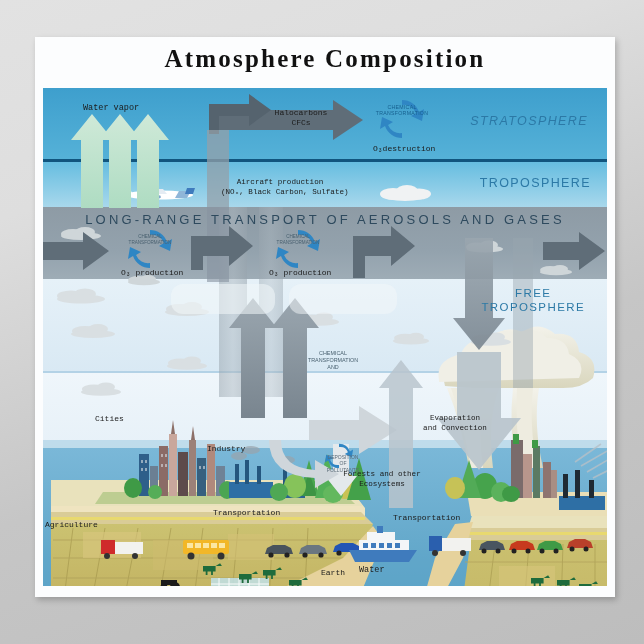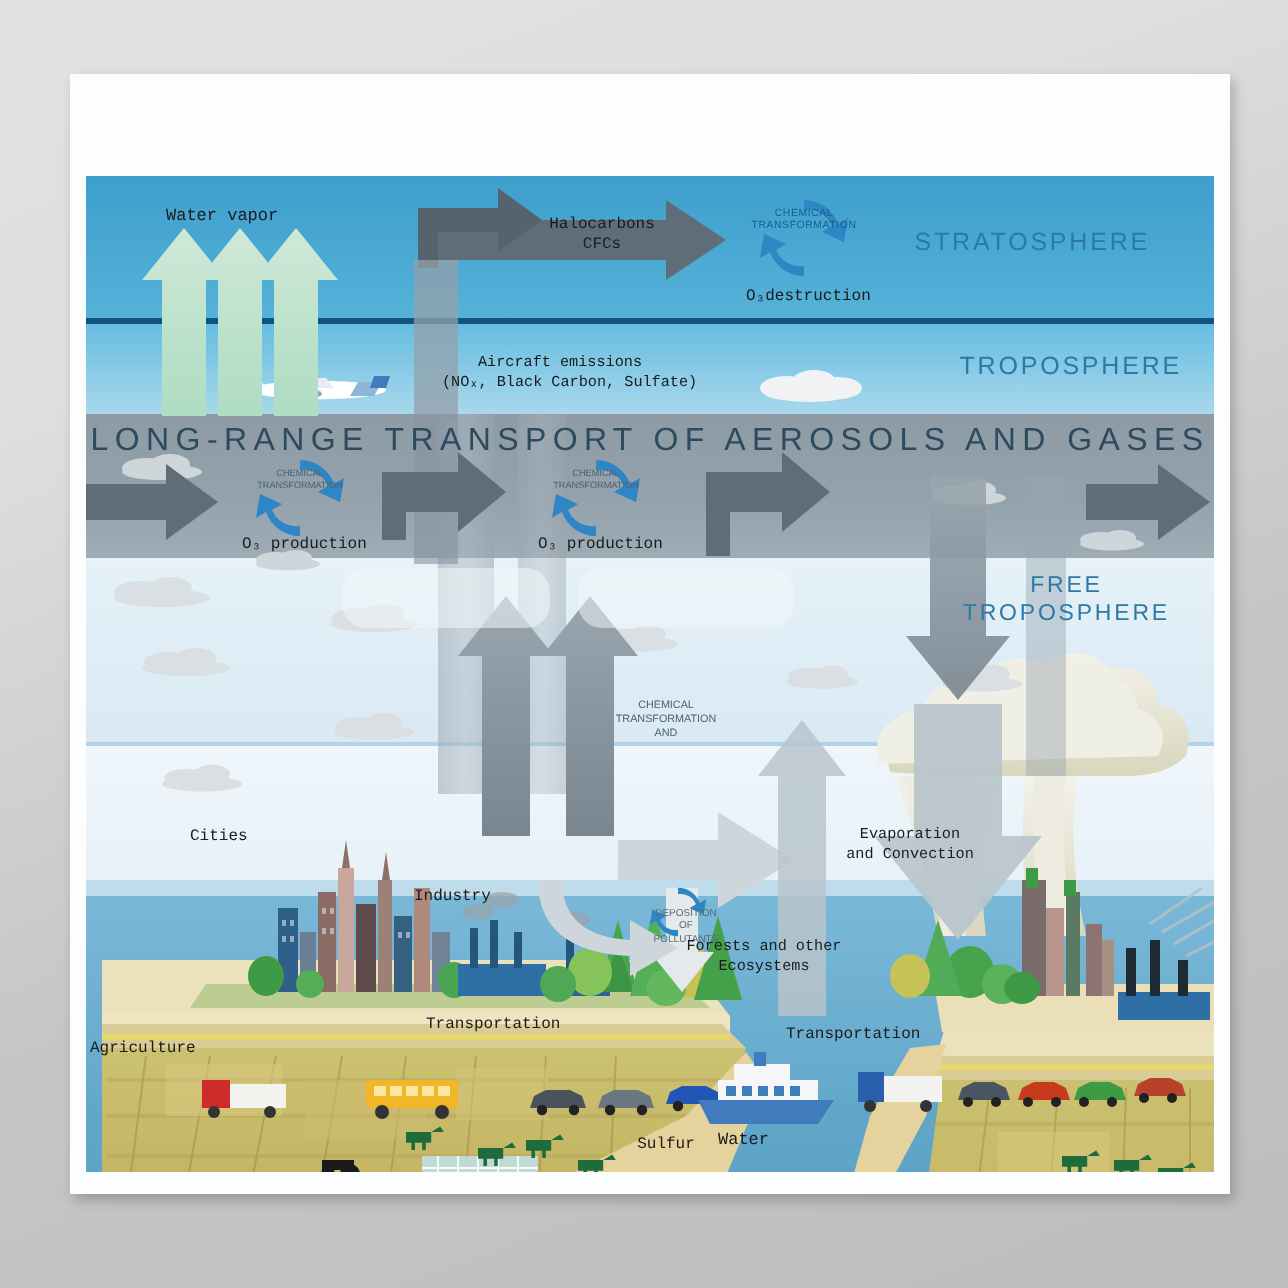--- a/index.html
+++ b/index.html
@@ -47,28 +47,28 @@
   #freeline{top:283px;height:2px;background:#b3d2e6;}
   
   #bl{top:285px;height:100px;background:linear-gradient(#eff6fb,#e4eff7);}
   
   #ground{top:352px;height:146px;background:linear-gradient(#eaf3f9 0 6px,#cfe5f0 6px);}
 
   .zlabel{
     position:absolute;color:#2c79a6;letter-spacing:1.4px;
     font-size:12.5px;white-space:nowrap;
   }
-  #lbl-strato{right:32px;top:26px;}
+  #lbl-strato{right:19px;top:26px;font-style:italic;}
   #lbl-tropo{right:16px;top:88px;}
   #lbl-free{right:22px;top:198px;text-align:center;line-height:14px;font-size:11.5px;}
   #lbl-bl{right:28px;top:236px;text-align:right;line-height:14px;font-size:11.5px;}
 
   #lrt-title{
     position:absolute;left:0;top:124px;width:100%;text-align:center;
-    font-size:16px;letter-spacing:3.2px;color:#2e4a5e;white-space:nowrap;
+    font-size:13px;letter-spacing:3.2px;color:#2e4a5e;white-space:nowrap;
   }
 
   .txt{position:absolute;color:#1b1b1b;font-size:8px;line-height:9.5px;white-space:nowrap;font-family:Liberation Mono, monospace;}
   .txt.wrap{white-space:normal;}
   .ctxt{position:absolute;color:#17608f;font-size:5.2px;line-height:6px;
         letter-spacing:.3px;text-align:center;}
   .gtxt{position:absolute;color:#52606b;font-size:4.6px;line-height:5.5px;text-align:center;}
 
   
   .cyc{position:absolute;}
@@ -77,20 +77,21 @@
   
   .svgwrap{position:absolute;}
   .svgwrap svg{display:block;}
 </style>
 </head>
 <body>
 
 <div id="board">
   <div id="poster">
 
+    <div id="title">Atmosphere Composition</div>
 
     <div id="fig">
 
       <div class="layer" id="strato"></div>
       <div class="layer" id="tropo"></div>
       <div class="layer" id="tropopause"></div>
       <div class="layer" id="lrt"></div>
       <div class="layer" id="free"></div>
       <div class="layer" id="freeline"></div>
       <div class="layer" id="bl"></div>
@@ -647,21 +648,21 @@
 
       <div class="txt" style="left:40px;top:16px;font-size:8.5px;">Water vapor</div>
 
       <div class="txt" style="left:228px;top:20px;text-align:center;width:60px;font-size:8px;">
         <span>Halocarbons</span><br><span>CFCs</span>
       </div>
 
       <div class="txt" style="left:330px;top:56px;width:60px;text-align:center;font-size:8px;">O₃destruction</div>
 
       <div class="txt" style="left:178px;top:90px;width:118px;text-align:center;font-size:7.6px;">
-        <span>Aircraft emissions</span><br><span>(NOₓ, Black Carbon, Sulfate)</span>
+        <span>Aircraft production</span><br><span>(NOₓ, Black Carbon, Sulfate)</span>
       </div>
 
       <div class="txt" style="left:78px;top:180px;width:58px;text-align:center;font-size:8px;">O₃ production</div>
       <div class="txt" style="left:226px;top:180px;width:58px;text-align:center;font-size:8px;">O₃ production</div>
 
 
       <div class="gtxt" style="left:250px;top:262px;width:80px;color:#4a6170;font-size:5.4px;line-height:7px;">
         <span>CHEMICAL</span><br><span>TRANSFORMATION</span><br><span>AND</span>
       </div>
 
@@ -678,19 +679,19 @@
       <div class="txt" style="left:164px;top:356px;font-size:8px;">Industry</div>
       <div class="txt" style="left:170px;top:420px;font-size:8px;">Transportation</div>
       <div class="txt" style="left:2px;top:408px;font-size:8px;margin-top:24px;">Agriculture</div>
 
       <div class="txt" style="left:300px;top:382px;width:78px;text-align:center;font-size:7.6px;line-height:9.5px;">
         <span>Forests and other</span><br><span>Ecosystems</span>
       </div>
 
       <div class="txt" style="left:350px;top:425px;font-size:8px;">Transportation</div>
 
-      <div class="txt" style="left:270px;top:480px;width:40px;text-align:center;font-size:8px;">Sulfur</div>
+      <div class="txt" style="left:270px;top:480px;width:40px;text-align:center;font-size:8px;">Earth</div>
 
       <div class="txt" style="left:316px;top:478px;font-size:8.5px;">Water</div>
 
     </div>
   </div>
 </div>
 
 </body></html>

